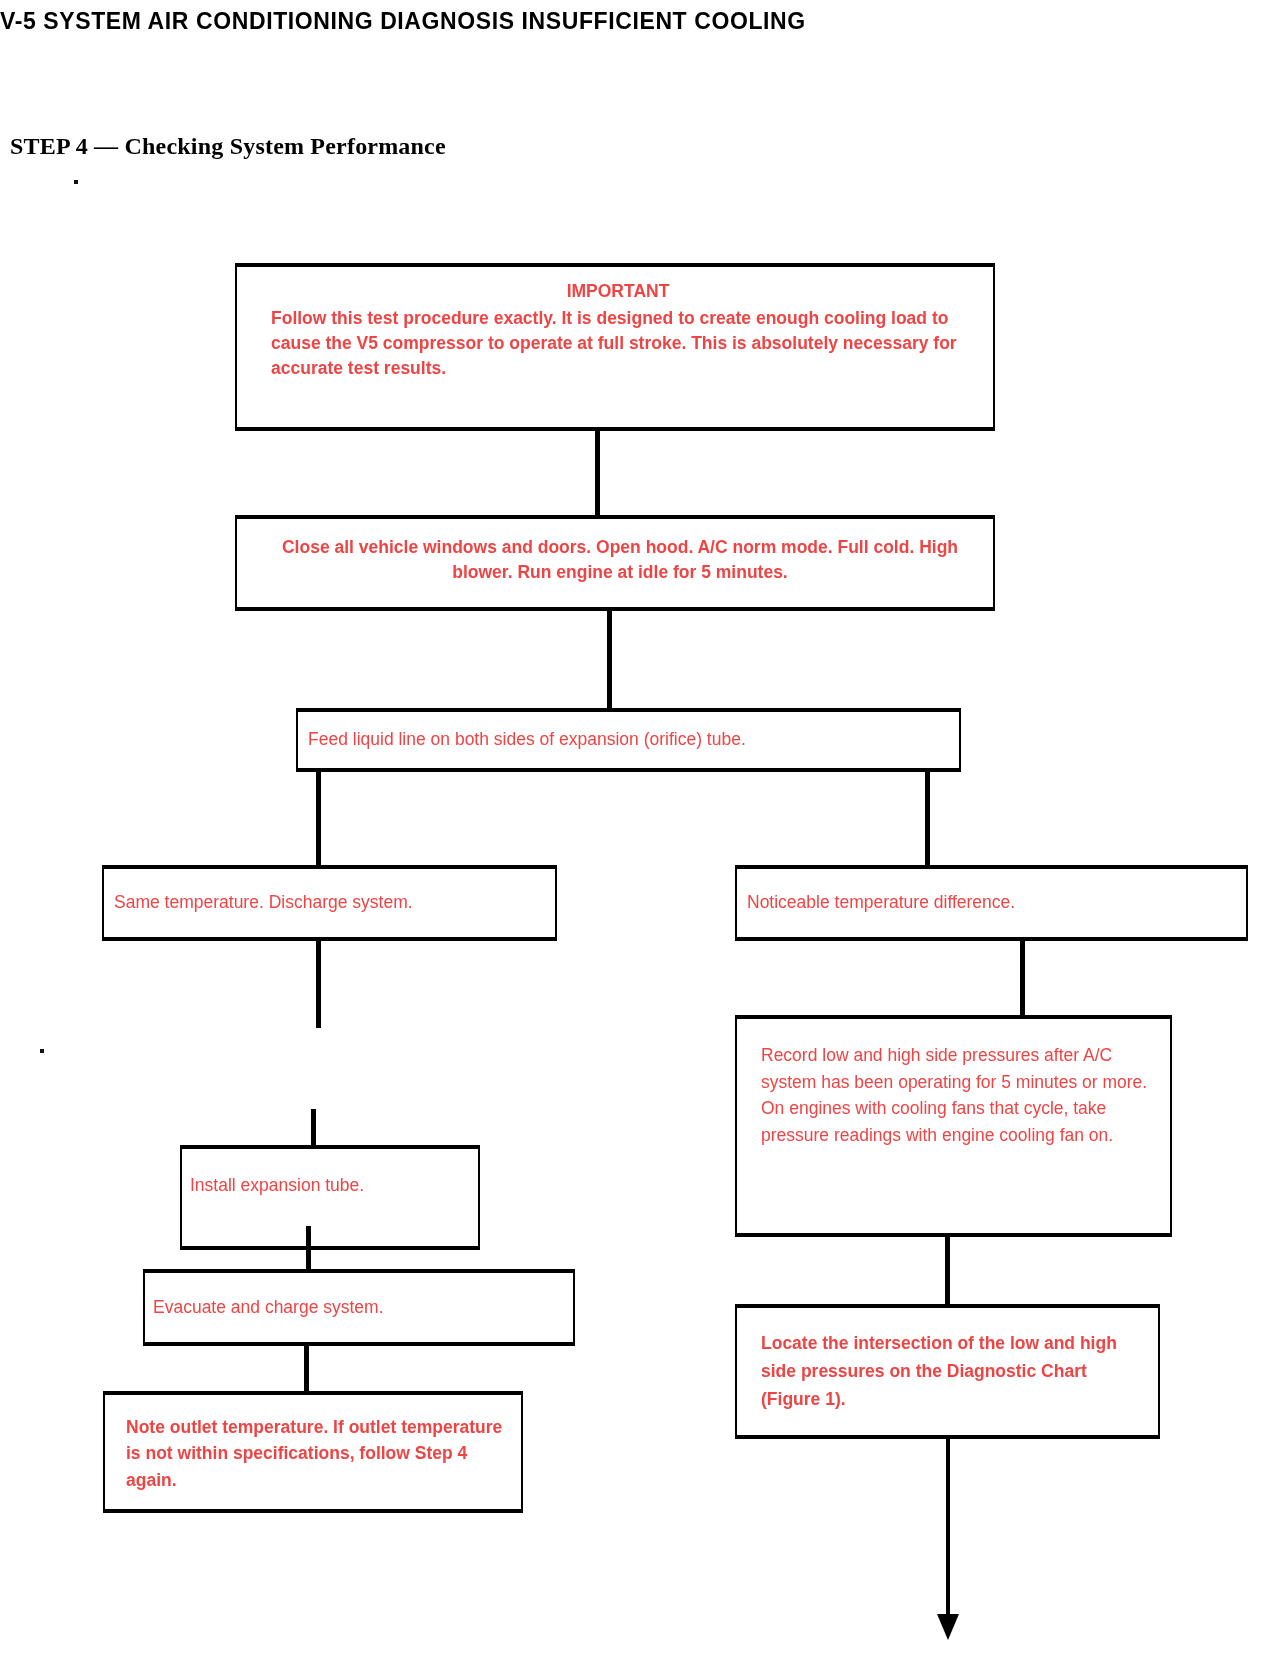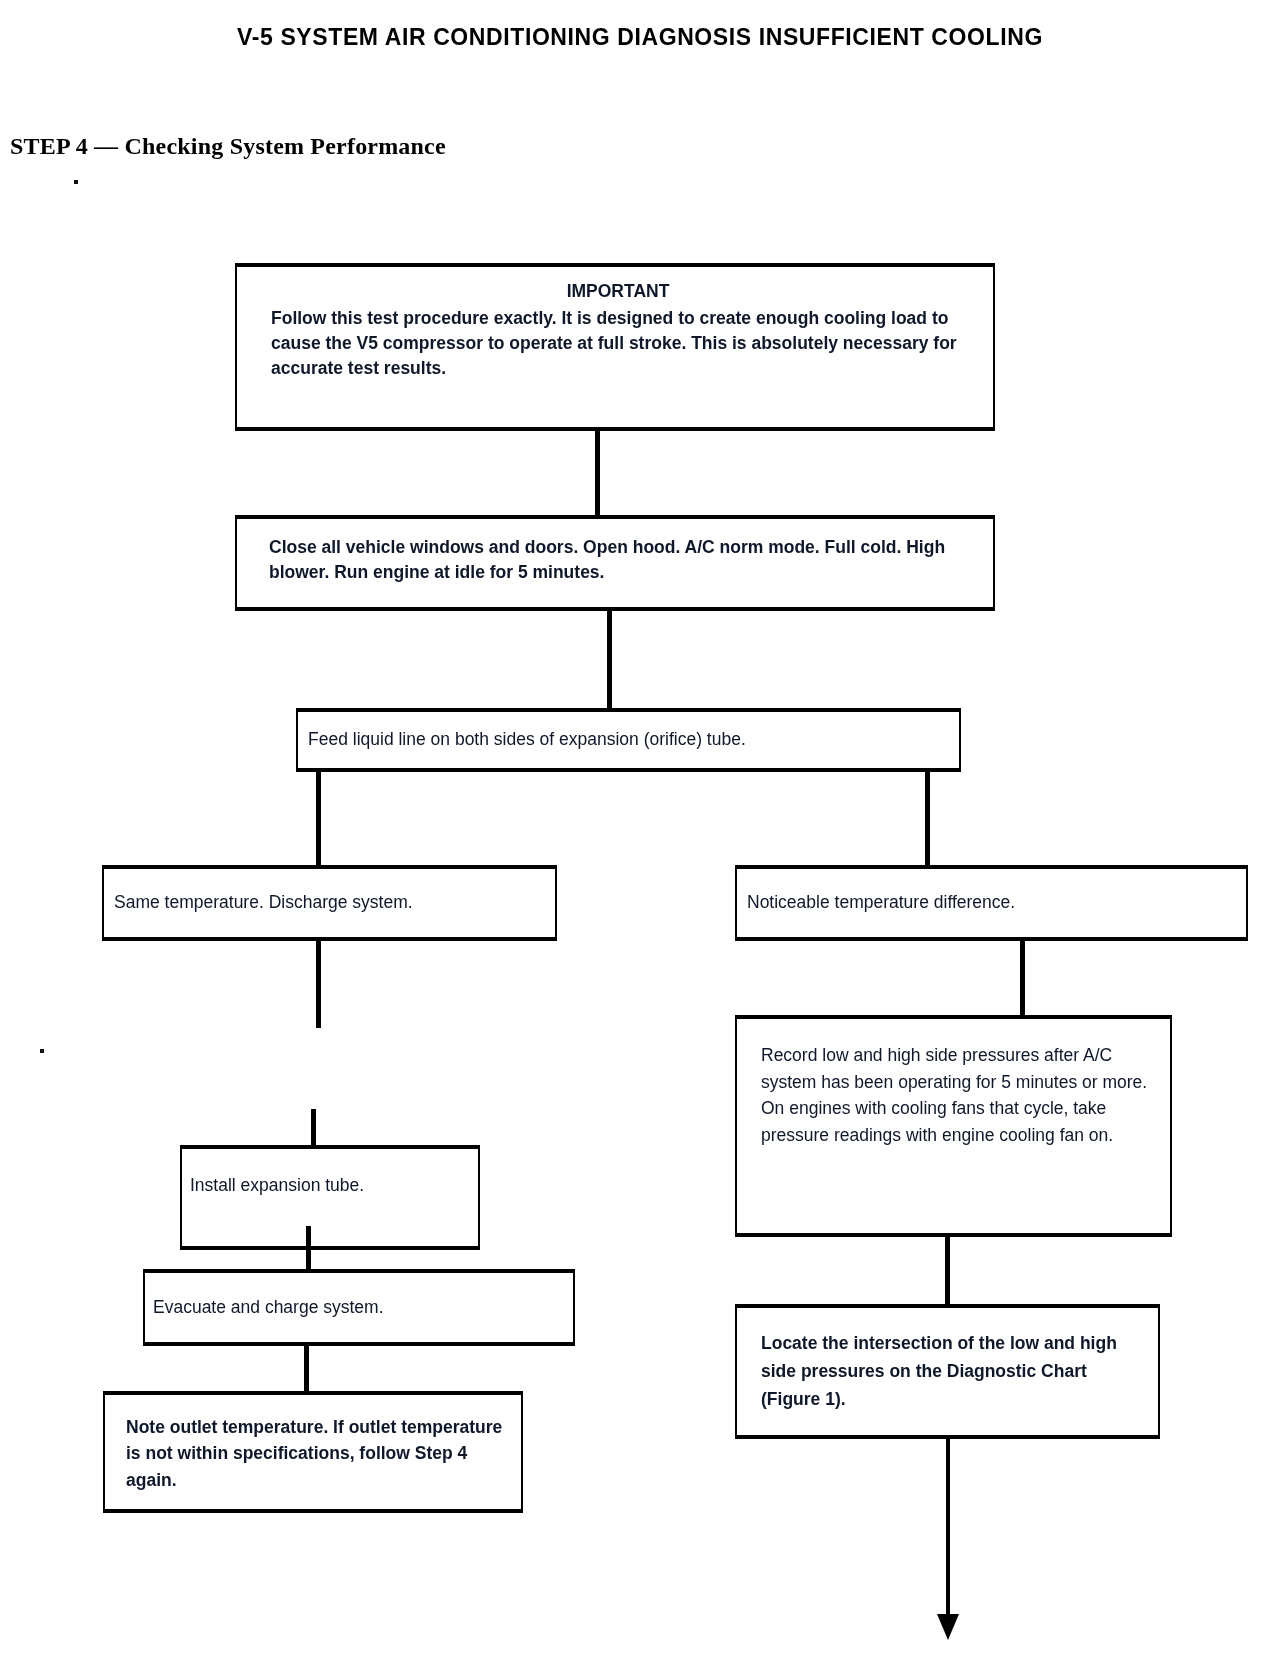--- a/index.html
+++ b/index.html
@@ -16,23 +16,22 @@
     width: 1280px;
     height: 1674px;
     background: #ffffff;
     overflow: hidden;
   }
 
   
   .doc-title {
     position: absolute;
     left: 0;
-    top: 24px;
+    top: 8px;
     width: 1280px;
-    text-align: center;
     font-family: "Liberation Sans", sans-serif;
     font-weight: bold;
     font-size: 23px;
     letter-spacing: 0.6px;
     white-space: nowrap;
   }
   .step-heading {
     position: absolute;
     left: 10px;
     top: 133px;
@@ -51,21 +50,21 @@
 
   
   .box {
     position: absolute;
     box-sizing: border-box;
     border: 2px solid #000;
     background: #ffffff;
     font-family: "Liberation Sans", sans-serif;
     font-size: 17.5px;
     line-height: 1.42;
-    color: #0f172a;
+    color: #ef4444;
   }
   
   .box.heavy {
     border-top-width: 4px;
     border-bottom-width: 4px;
   }
   .box .inner {
     padding: 10px 14px;
   }
   .box.bold-text {
@@ -107,21 +106,21 @@
 
   <div class="box heavy bold-text" style="left:235px; top:263px; width:760px; height:168px;">
     <div class="inner" style="padding:12px 28px 10px 34px;">
       <span class="ttl">IMPORTANT</span>
       <span>Follow this test procedure exactly. It is designed to create enough cooling load to cause the V5 compressor to operate at full stroke. This is absolutely necessary for accurate test results.</span>
     </div>
   </div>
 
   <div class="vline" style="left:595px; top:431px; height:84px;"></div>
 
-  <div class="box heavy bold-text" style="left:235px; top:515px; width:760px; height:96px;">
+  <div class="box heavy bold-text" style="left:235px; top:515px; width:760px; height:96px;text-align:center;">
     <div class="inner" style="padding:16px 22px 10px 32px;">
       <span>Close all vehicle windows and doors. Open hood. A/C norm mode. Full cold. High blower. Run engine at idle for 5 minutes.</span>
     </div>
   </div>
 
   <div class="vline" style="left:607px; top:611px; height:97px;"></div>
 
   <div class="box heavy" style="left:296px; top:708px; width:665px; height:64px;">
     <div class="inner center" style="padding:15px 10px;">
       <span>Feed liquid line on both sides of expansion (orifice) tube.</span>

